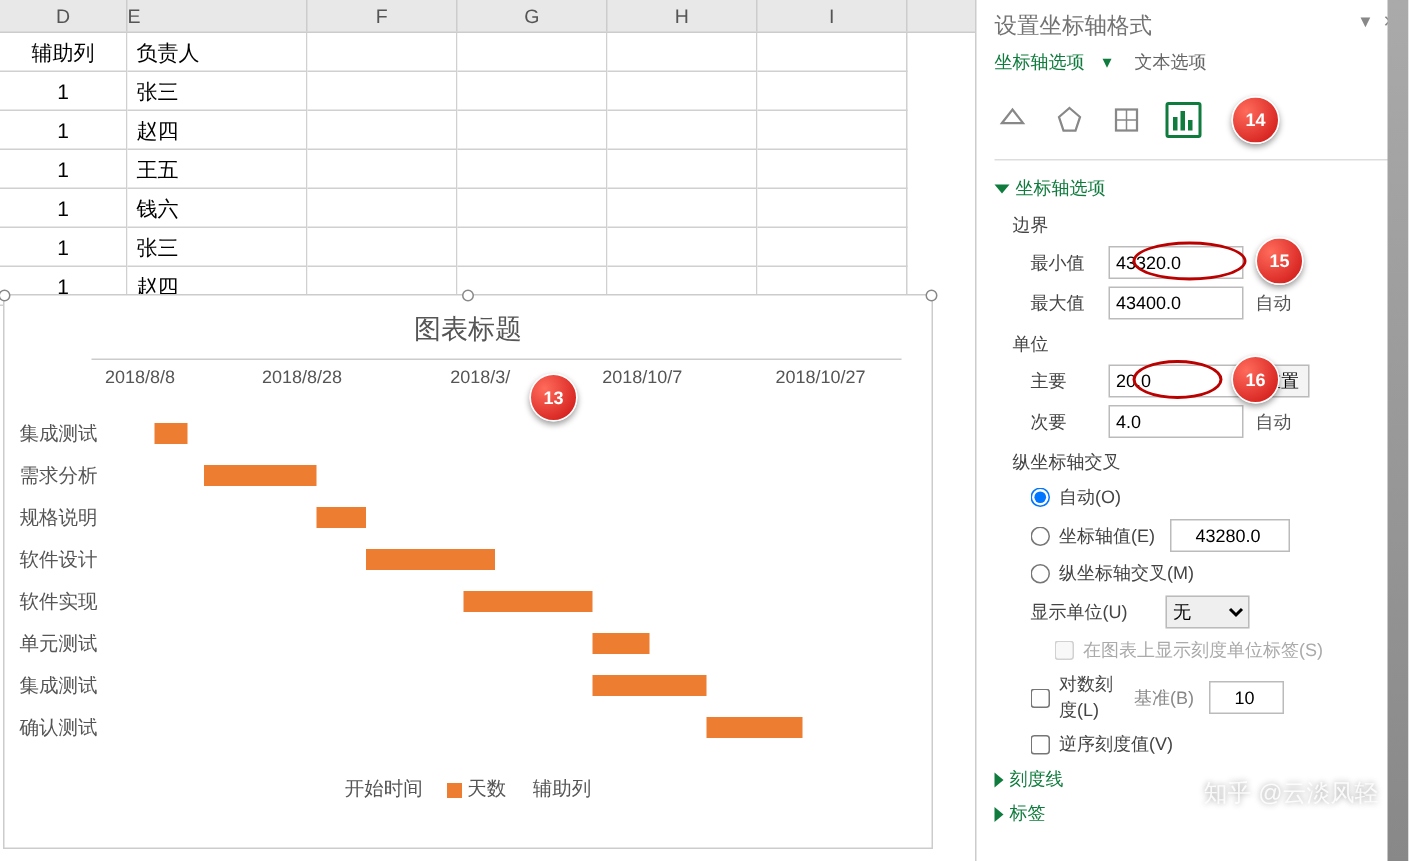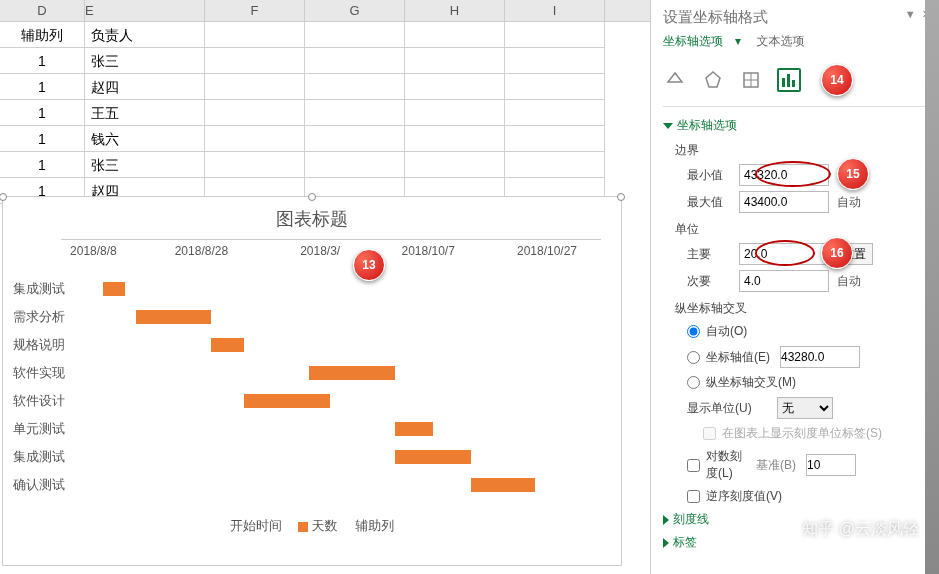--- a/index.html
+++ b/index.html
@@ -41,21 +41,21 @@
 .section-hd .tri { display: inline-block; width: 0; height: 0; border-top: 5px solid transparent; border-bottom: 5px solid transparent; border-left: 6px solid #0f7b3d; margin-right: 4px; vertical-align: middle; }
 .section-hd.open .tri { border-left: 5px solid transparent; border-right: 5px solid transparent; border-top: 6px solid #0f7b3d; border-bottom: none; }
 .subhd { font-size: 12px; color: #444; margin: 8px 0 4px 12px; }
 .field { display: flex; align-items: center; margin: 5px 0 5px 24px; }
 .field label { width: 52px; font-size: 12px; }
 .field input[type=text] { width: 90px; height: 22px; border: 1px solid #bbb; padding: 0 4px; font-size: 12px; text-align: left; }
 .field .btn { margin-left: 6px; height: 22px; border: 1px solid #bbb; background: #f4f4f4; font-size: 12px; padding: 0 6px; }
 .field .auto { margin-left: 8px; font-size: 12px; color: #555; }
 .radio, .check { display: flex; align-items: center; margin: 6px 0 6px 24px; font-size: 12px; }
 .radio input, .check input { margin-right: 6px; }
-.smallin { width: 80px; height: 22px; border: 1px solid #bbb; margin-left: 10px; font-size: 12px; padding: 0 0; }
+.smallin { width: 80px; height: 22px; border: 1px solid #bbb; margin-left: 10px; font-size: 12px; padding: 0 16px; }
 .sel { width: 56px; height: 22px; border: 1px solid #bbb; font-size: 12px; margin-left: 10px; }
 .circ { border: 2px solid #b00; border-radius: 50%/50%; position: absolute; pointer-events: none; }
 .badge { position: absolute; width: 32px; height: 32px; border-radius: 16px; background: radial-gradient(circle at 30% 30%, #ff6b5b, #c11); color: #fff; font-weight: bold; font-size: 12px; display: flex; align-items: center; justify-content: center; box-shadow: 0 2px 4px rgba(0,0,0,.4); border: 1px solid #fff; pointer-events: none; }
 .watermark { position: absolute; right: 20px; bottom: 34px; font-size: 16px; color: rgba(255,255,255,.85); text-shadow: 0 0 4px rgba(0,0,0,.4); pointer-events: none; }
 .rightbg { position: absolute; right: 0; top: 0; width: 14px; height: 574px; background: linear-gradient(#aaa,#888); }
 </style>
 </head>
 <body>
 
 <div class="left">
@@ -153,29 +153,29 @@
             <div class="gbar" style="left:12%;width:14%"></div>
           </div>
         </div>
         <div class="grow">
           <div class="glabel">规格说明</div>
           <div class="gbar-area">
             <div class="gbar" style="left:26%;width:6%"></div>
           </div>
         </div>
         <div class="grow">
+          <div class="glabel">软件设计</div>
+          <div class="gbar-area">
+            <div class="gbar" style="left:32%;width:16%"></div>
+          </div>
+        </div>
+        <div class="grow">
           <div class="glabel">软件实现</div>
           <div class="gbar-area">
             <div class="gbar" style="left:44%;width:16%"></div>
-          </div>
-        </div>
-        <div class="grow">
-          <div class="glabel">软件设计</div>
-          <div class="gbar-area">
-            <div class="gbar" style="left:32%;width:16%"></div>
           </div>
         </div>
         <div class="grow">
           <div class="glabel">单元测试</div>
           <div class="gbar-area">
             <div class="gbar" style="left:60%;width:7%"></div>
           </div>
         </div>
         <div class="grow">
           <div class="glabel">集成测试</div>

